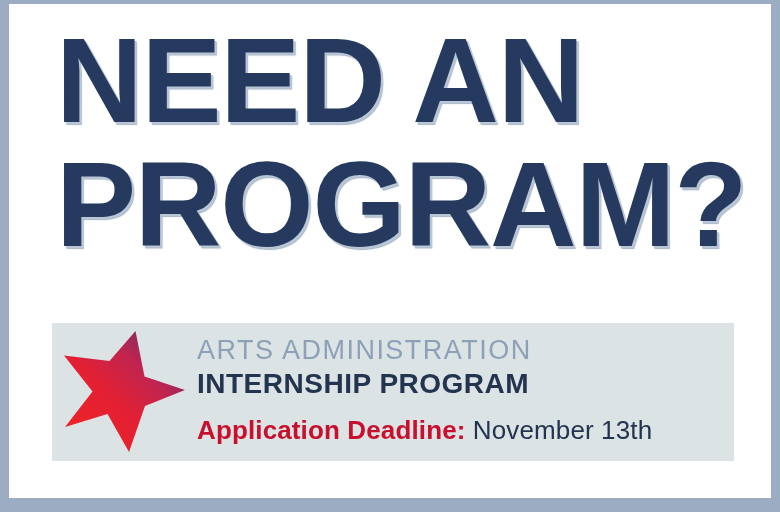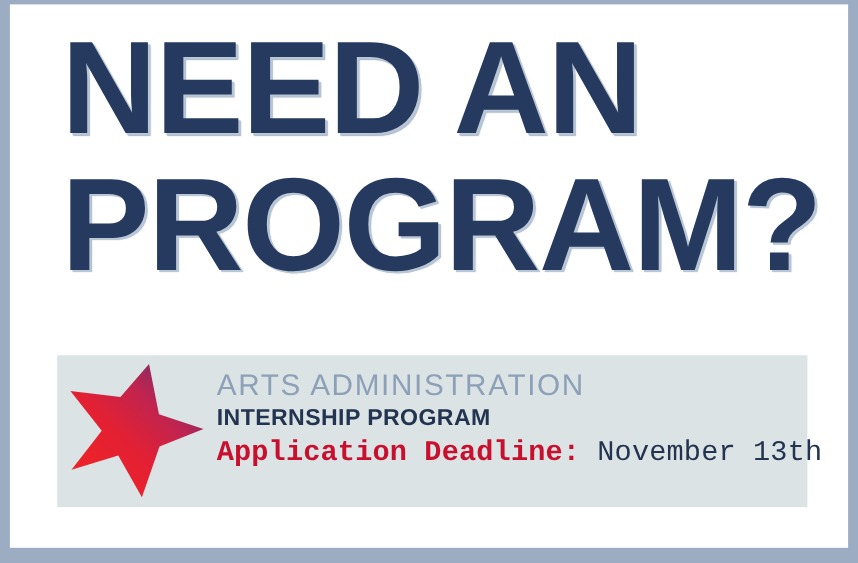--- a/index.html
+++ b/index.html
@@ -96,31 +96,31 @@
     font-size: 27px;
     font-weight: normal;
     color: #8ca0b8;
     letter-spacing: 0.055em;
     line-height: 1.18;
     white-space: nowrap;
   }
 
   .line-internship {
     font-family: "Liberation Sans", sans-serif;
-    font-size: 21px;
+    font-size: 28px;
     font-weight: bold;
     color: #22344f;
     letter-spacing: 0.018em;
     line-height: 1.2;
     white-space: nowrap;
   }
 
   .line-deadline {
-    margin-top: 5px;
-    font-family: Liberation Mono, monospace;
+    margin-top: 16px;
+    font-family: Liberation Sans, sans-serif;
     font-size: 26px;
     line-height: 1.1;
     white-space: nowrap;
   }
   .deadline-label {
     color: #c8102e;
     font-weight: bold;
     letter-spacing: 0.005em;
   }
   .deadline-date {

